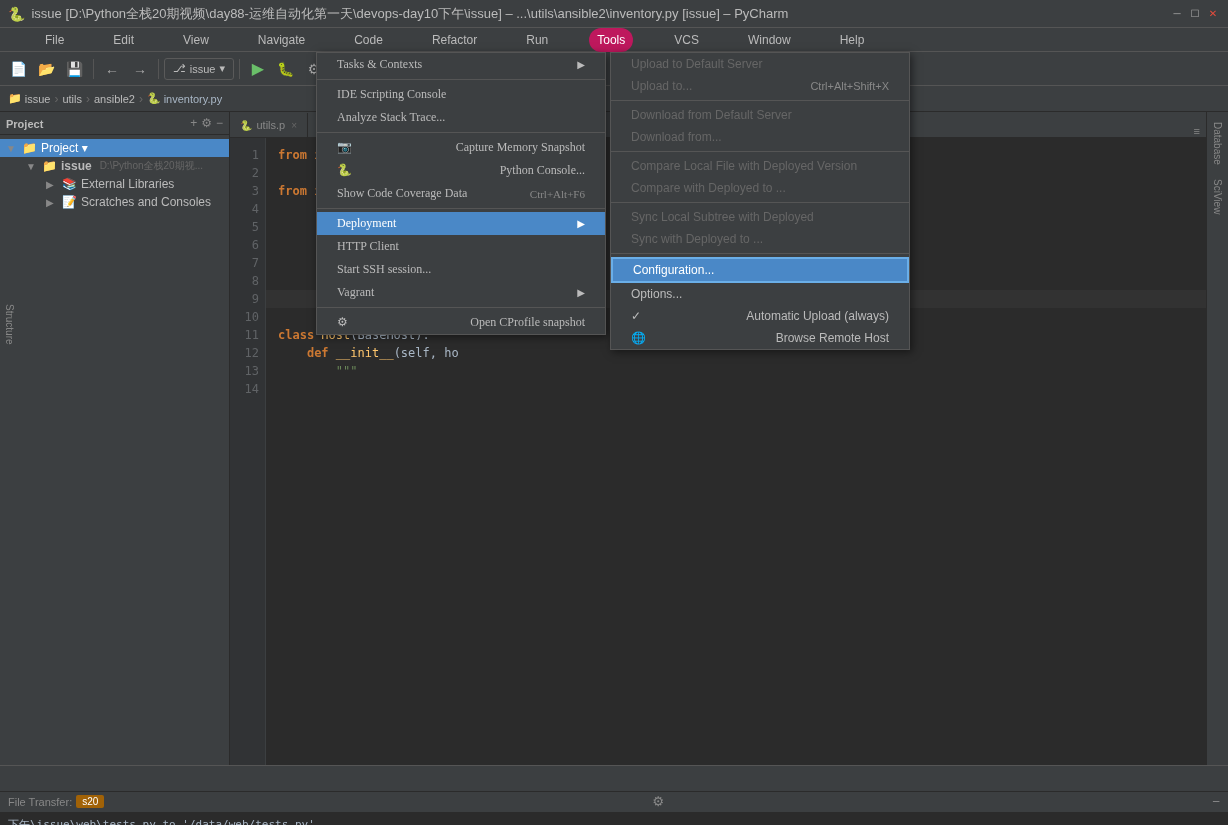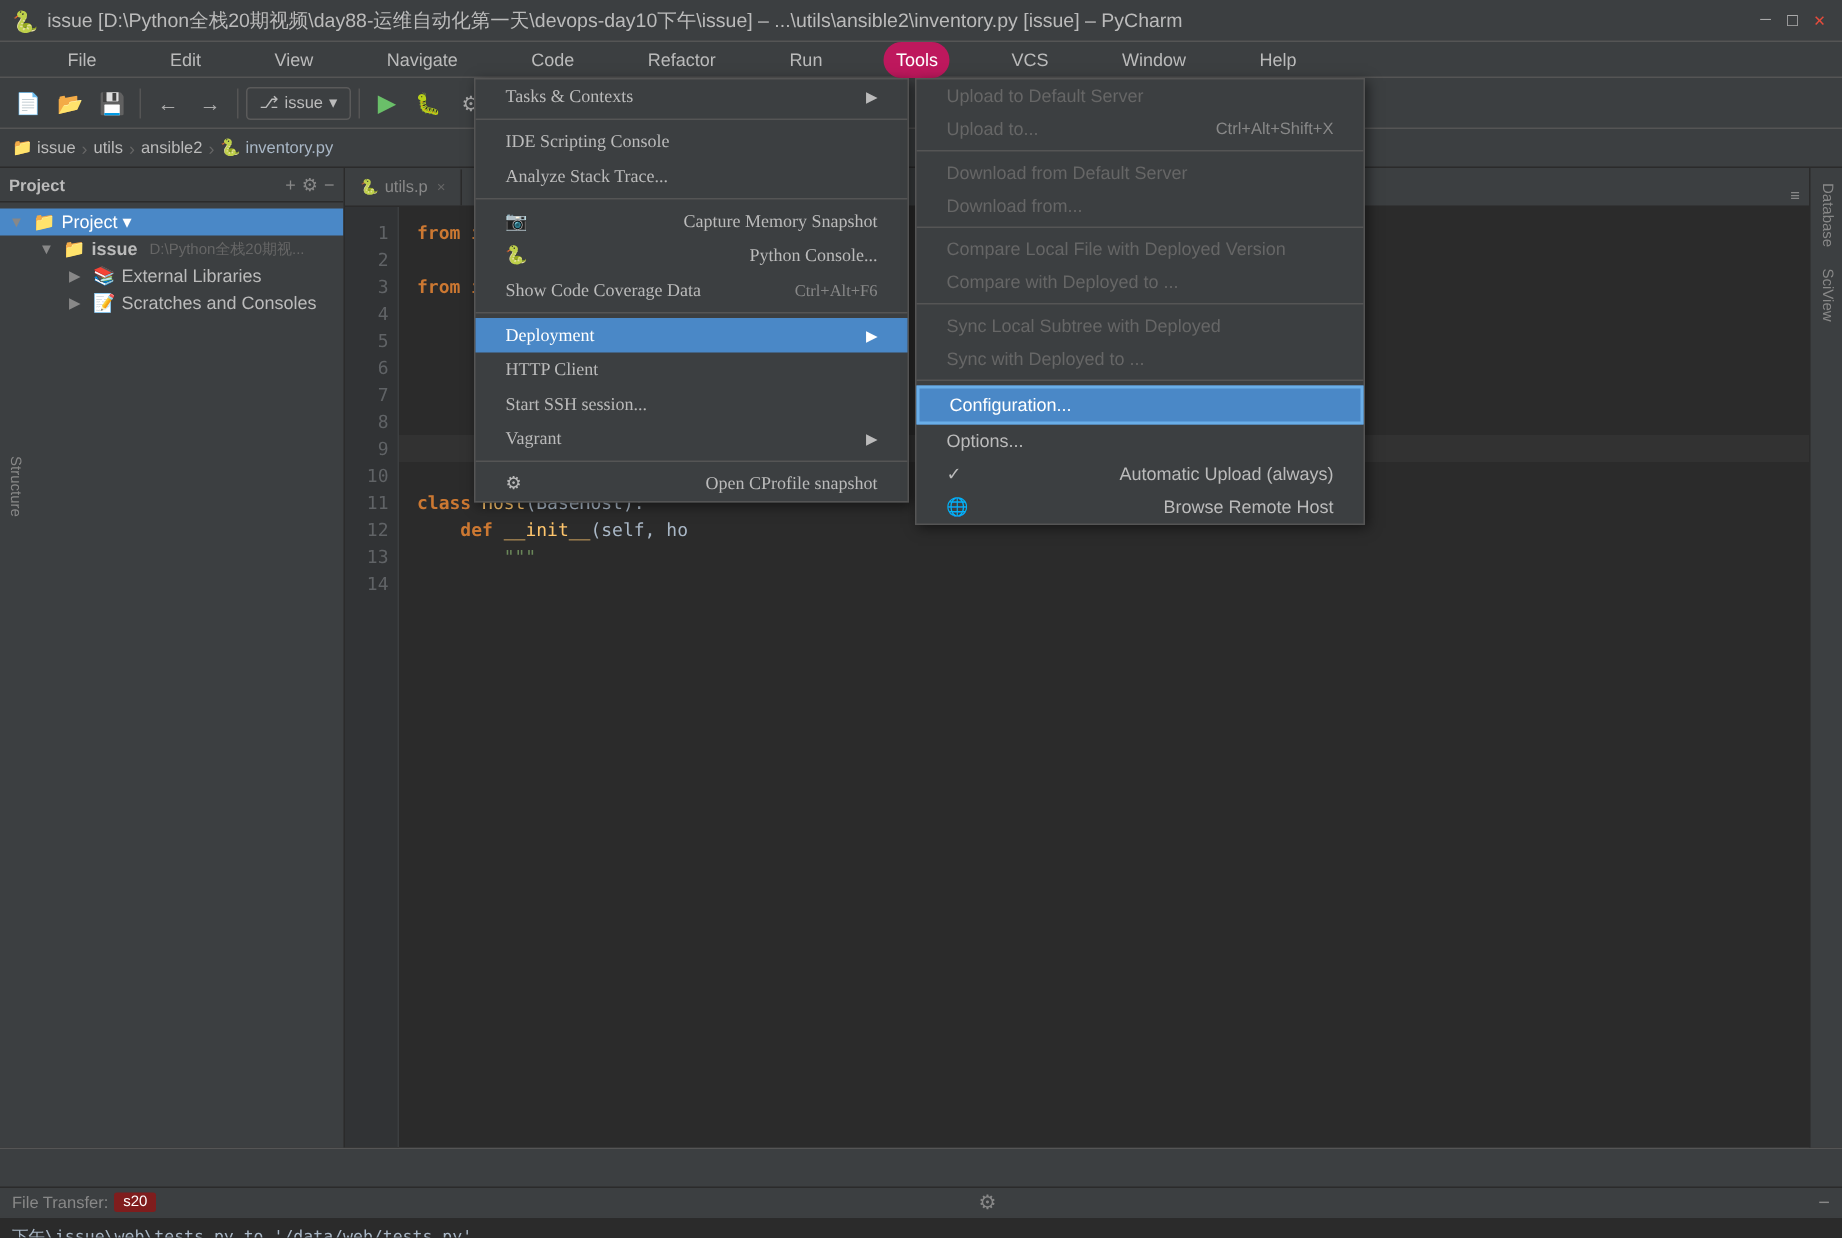--- a/index.html
+++ b/index.html
@@ -62,21 +62,21 @@
     
     #right-panel { width: 22px; background: #3c3f41; border-left: 1px solid #2b2b2b; display: flex; flex-direction: column; align-items: center; padding: 4px 0; gap: 2px; }
     .side-btn { writing-mode: vertical-rl; font-size: 10px; color: #888; cursor: pointer; padding: 6px 4px; white-space: nowrap; }
 
     
     #bottom-panel { height: 260px; border-top: 1px solid #555; background: #2b2b2b; display: flex; flex-direction: column; }
     #bottom-tabs { background: #3c3f41; height: 26px; display: flex; align-items: flex-end; border-bottom: 1px solid #2b2b2b; }
     #bottom-content { flex: 1; overflow-y: auto; padding: 4px 8px; font-family: 'Consolas', monospace; font-size: 11px; line-height: 18px; color: #a9b7c6; }
     .transfer-header { display: flex; align-items: center; padding: 2px 0; color: #888; }
     .transfer-label { font-size: 11px; }
-    .transfer-tag { background: #7f1d1d; color: white; padding: 1px 6px; border-radius: 2px; font-size: 10px; margin-left: 4px; }
+    .transfer-tag { background: #a16207; color: white; padding: 1px 6px; border-radius: 2px; font-size: 10px; margin-left: 4px; }
     .settings-icon-btn { margin-left: auto; background: none; border: none; color: #888; cursor: pointer; }
     .log-line { color: #a9b7c6; }
 
     
     #tools-dropdown { position: absolute; top: 52px; left: 316px; background: #3c3f41; border: 1px solid #555; min-width: 290px; z-index: 100; box-shadow: 2px 2px 8px rgba(0,0,0,0.5); font-family: Liberation Serif, serif; }
     .dd-item { padding: 4px 20px 4px 20px; cursor: pointer; color: #bbb; font-size: 12px; display: flex; align-items: center; justify-content: space-between; gap: 8px; }
     .dd-item.active { background: #4a88c7; color: white; }
     .dd-item .shortcut { color: #888; font-size: 11px; }
     .dd-sep { height: 1px; background: #555; margin: 3px 0; }
     .dd-arrow { font-size: 10px; }

